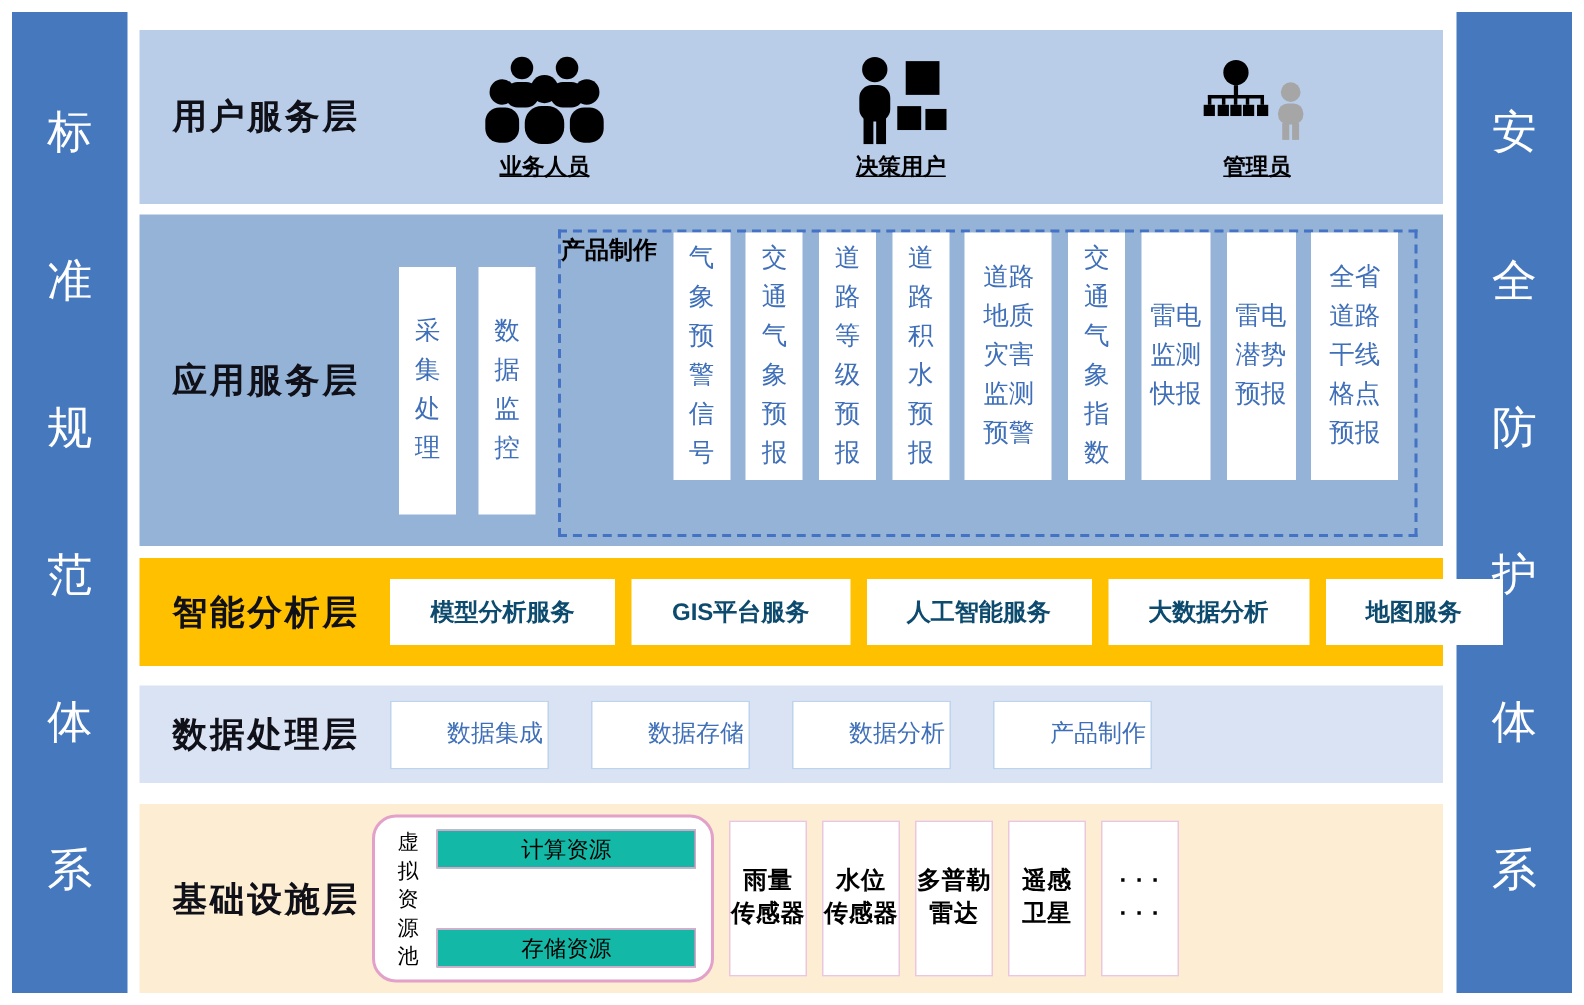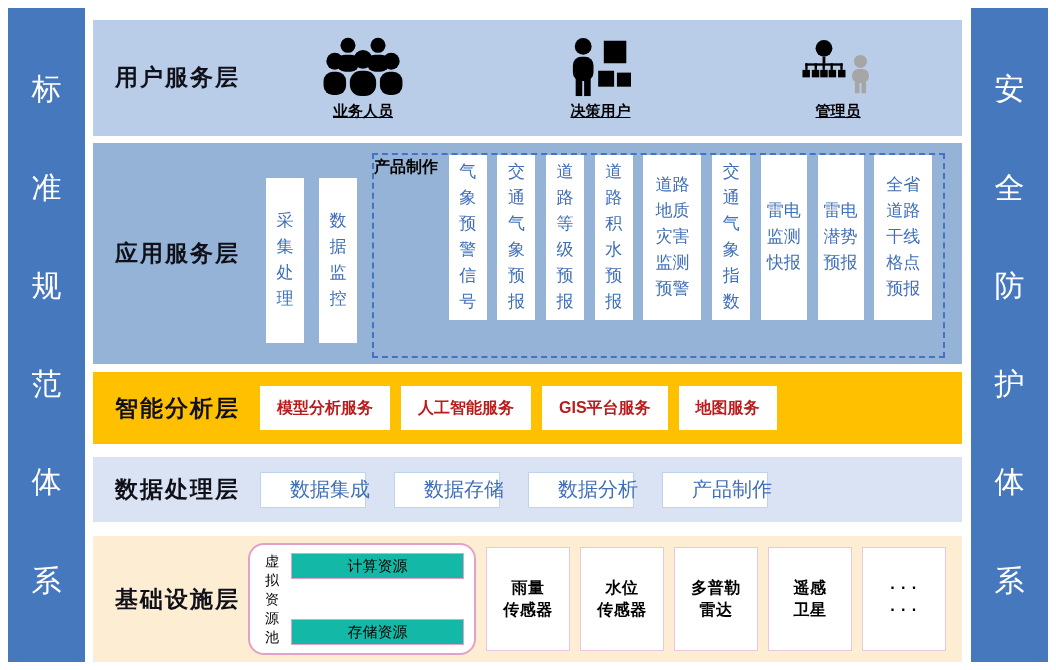--- a/index.html
+++ b/index.html
@@ -46,42 +46,42 @@
   .w-wide   { width: 58px; }
   .product-group { flex: 1; margin: 10px 17px 0 15px; height: 205px;
     border: 2px dashed #4472C4; display: flex; flex-direction: row; }
   .product-title { height: 26px; display: flex; justify-content: center; align-items: center;
     font-size: 16px; font-weight: 700; color: #000; }
   .product-boxes { flex: 1; display: flex; justify-content: space-evenly; align-items: flex-start; }
 
   
   .analysis-boxes { flex: 1; display: flex; align-items: center; gap: 11px; margin-left: 12px; }
   .hbox { background: #fff; height: 44px; display: flex; align-items: center;
-    justify-content: center; font-size: 16px; font-weight: 600; color: #b91c1c; padding: 0 17px;
+    justify-content: center; font-size: 16px; font-weight: 600; color: #0c4a6e; padding: 0 27px;
     white-space: nowrap; }
 
   
   .data-boxes { flex: 1; display: flex; align-items: center; gap: 28px; margin-left: 12px; }
-  .dbox { background: #fff; border: 1px solid #BDD3EE; height: 36px; width: 106px;
-    display: flex; align-items: center; justify-content: center; font-size: 20px;
+  .dbox { background: #fff; border: 1px solid #BDD3EE; height: 46px; width: 106px;
+    display: flex; align-items: center; justify-content: center; font-size: 16px;
     color: #3F6FB8; white-space: nowrap; padding-left: 34px; }
 
   
   .infra-content { flex: 1; display: flex; align-items: center; gap: 10px; }
   .pool { width: 228px; height: 112px; border: 2px solid #E3A0C8; border-radius: 16px;
     background: #fff; display: flex; align-items: center; padding: 6px 10px; gap: 7px; }
   .pool-label { display: flex; flex-direction: column; justify-content: center;
     width: 24px; text-align: center; }
   .pool-label .ln { font-size: 14px; line-height: 19px; color: #000; }
   .pool-resources { flex: 1; display: flex; flex-direction: column; justify-content: space-between;
     height: 92px; }
   .rbox { border: 1px solid #E3A0C8; background: #14b8a6; height: 26px; display: flex;
     align-items: center; justify-content: center; font-size: 15px; color: #000;
     white-space: nowrap; }
-  .device { width: 84px; height: 104px; background: #fff; border: 1px solid #EBC7DE;
+  .device { width: 52px; height: 104px; background: #fff; border: 1px solid #EBC7DE;
     display: flex; flex-direction: column; justify-content: center; align-items: center; }
   .device .ln { font-size: 16px; font-weight: 600; color: #000; line-height: 22px;
     text-align: center; white-space: nowrap; letter-spacing: 0.5px; }
 </style>
 </head>
 <body>
 
 <div class="canvas">
 
   <div class="sidebar left">
@@ -256,22 +256,23 @@
               <div class="ln">预报</div>
             </div>
         </div>
       </div>
     </div>
 
     <div class="layer layer-analysis">
       <div class="row-title">智能分析层</div>
       <div class="analysis-boxes">
         <div class="hbox">模型分析服务</div>
+        <div class="hbox">GIS平台服务</div>
         <div class="hbox">人工智能服务</div>
-        <div class="hbox">GIS平台服务</div>
+        <div class="hbox">大数据分析</div>
         <div class="hbox">地图服务</div>
       </div>
     </div>
 
     <div class="layer layer-data">
       <div class="row-title">数据处理层</div>
       <div class="data-boxes">
         <div class="dbox">数据集成</div>
         <div class="dbox">数据存储</div>
         <div class="dbox">数据分析</div>

